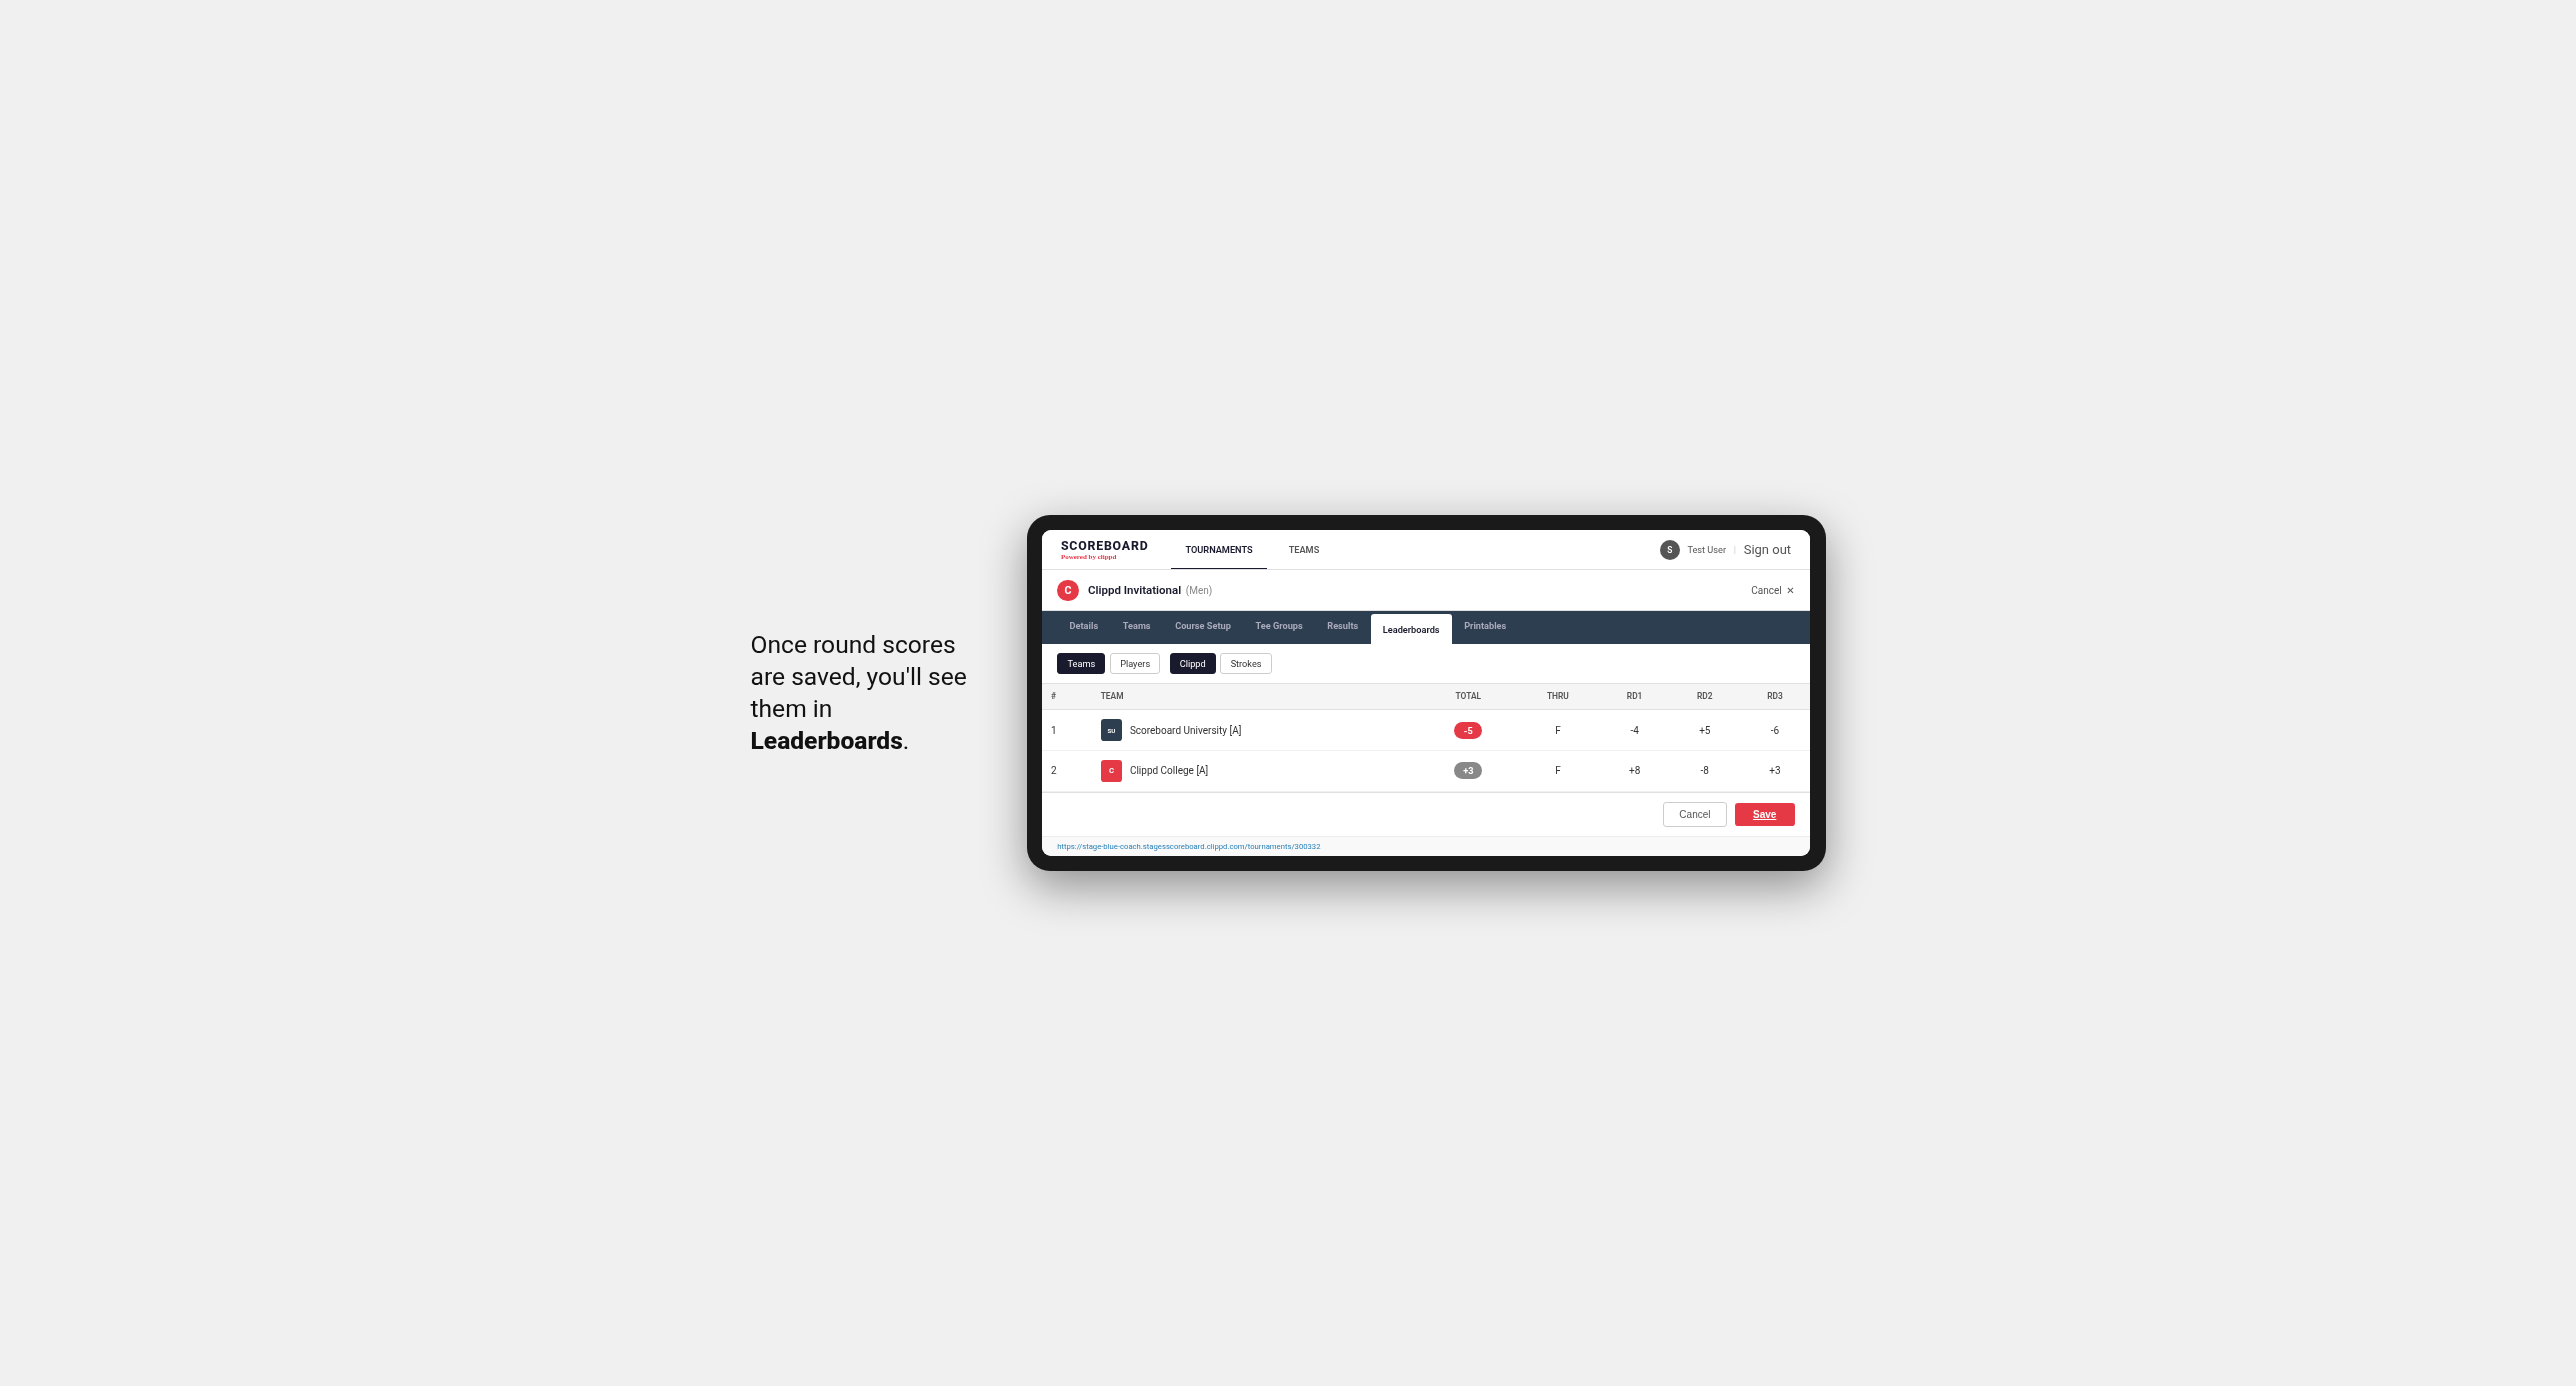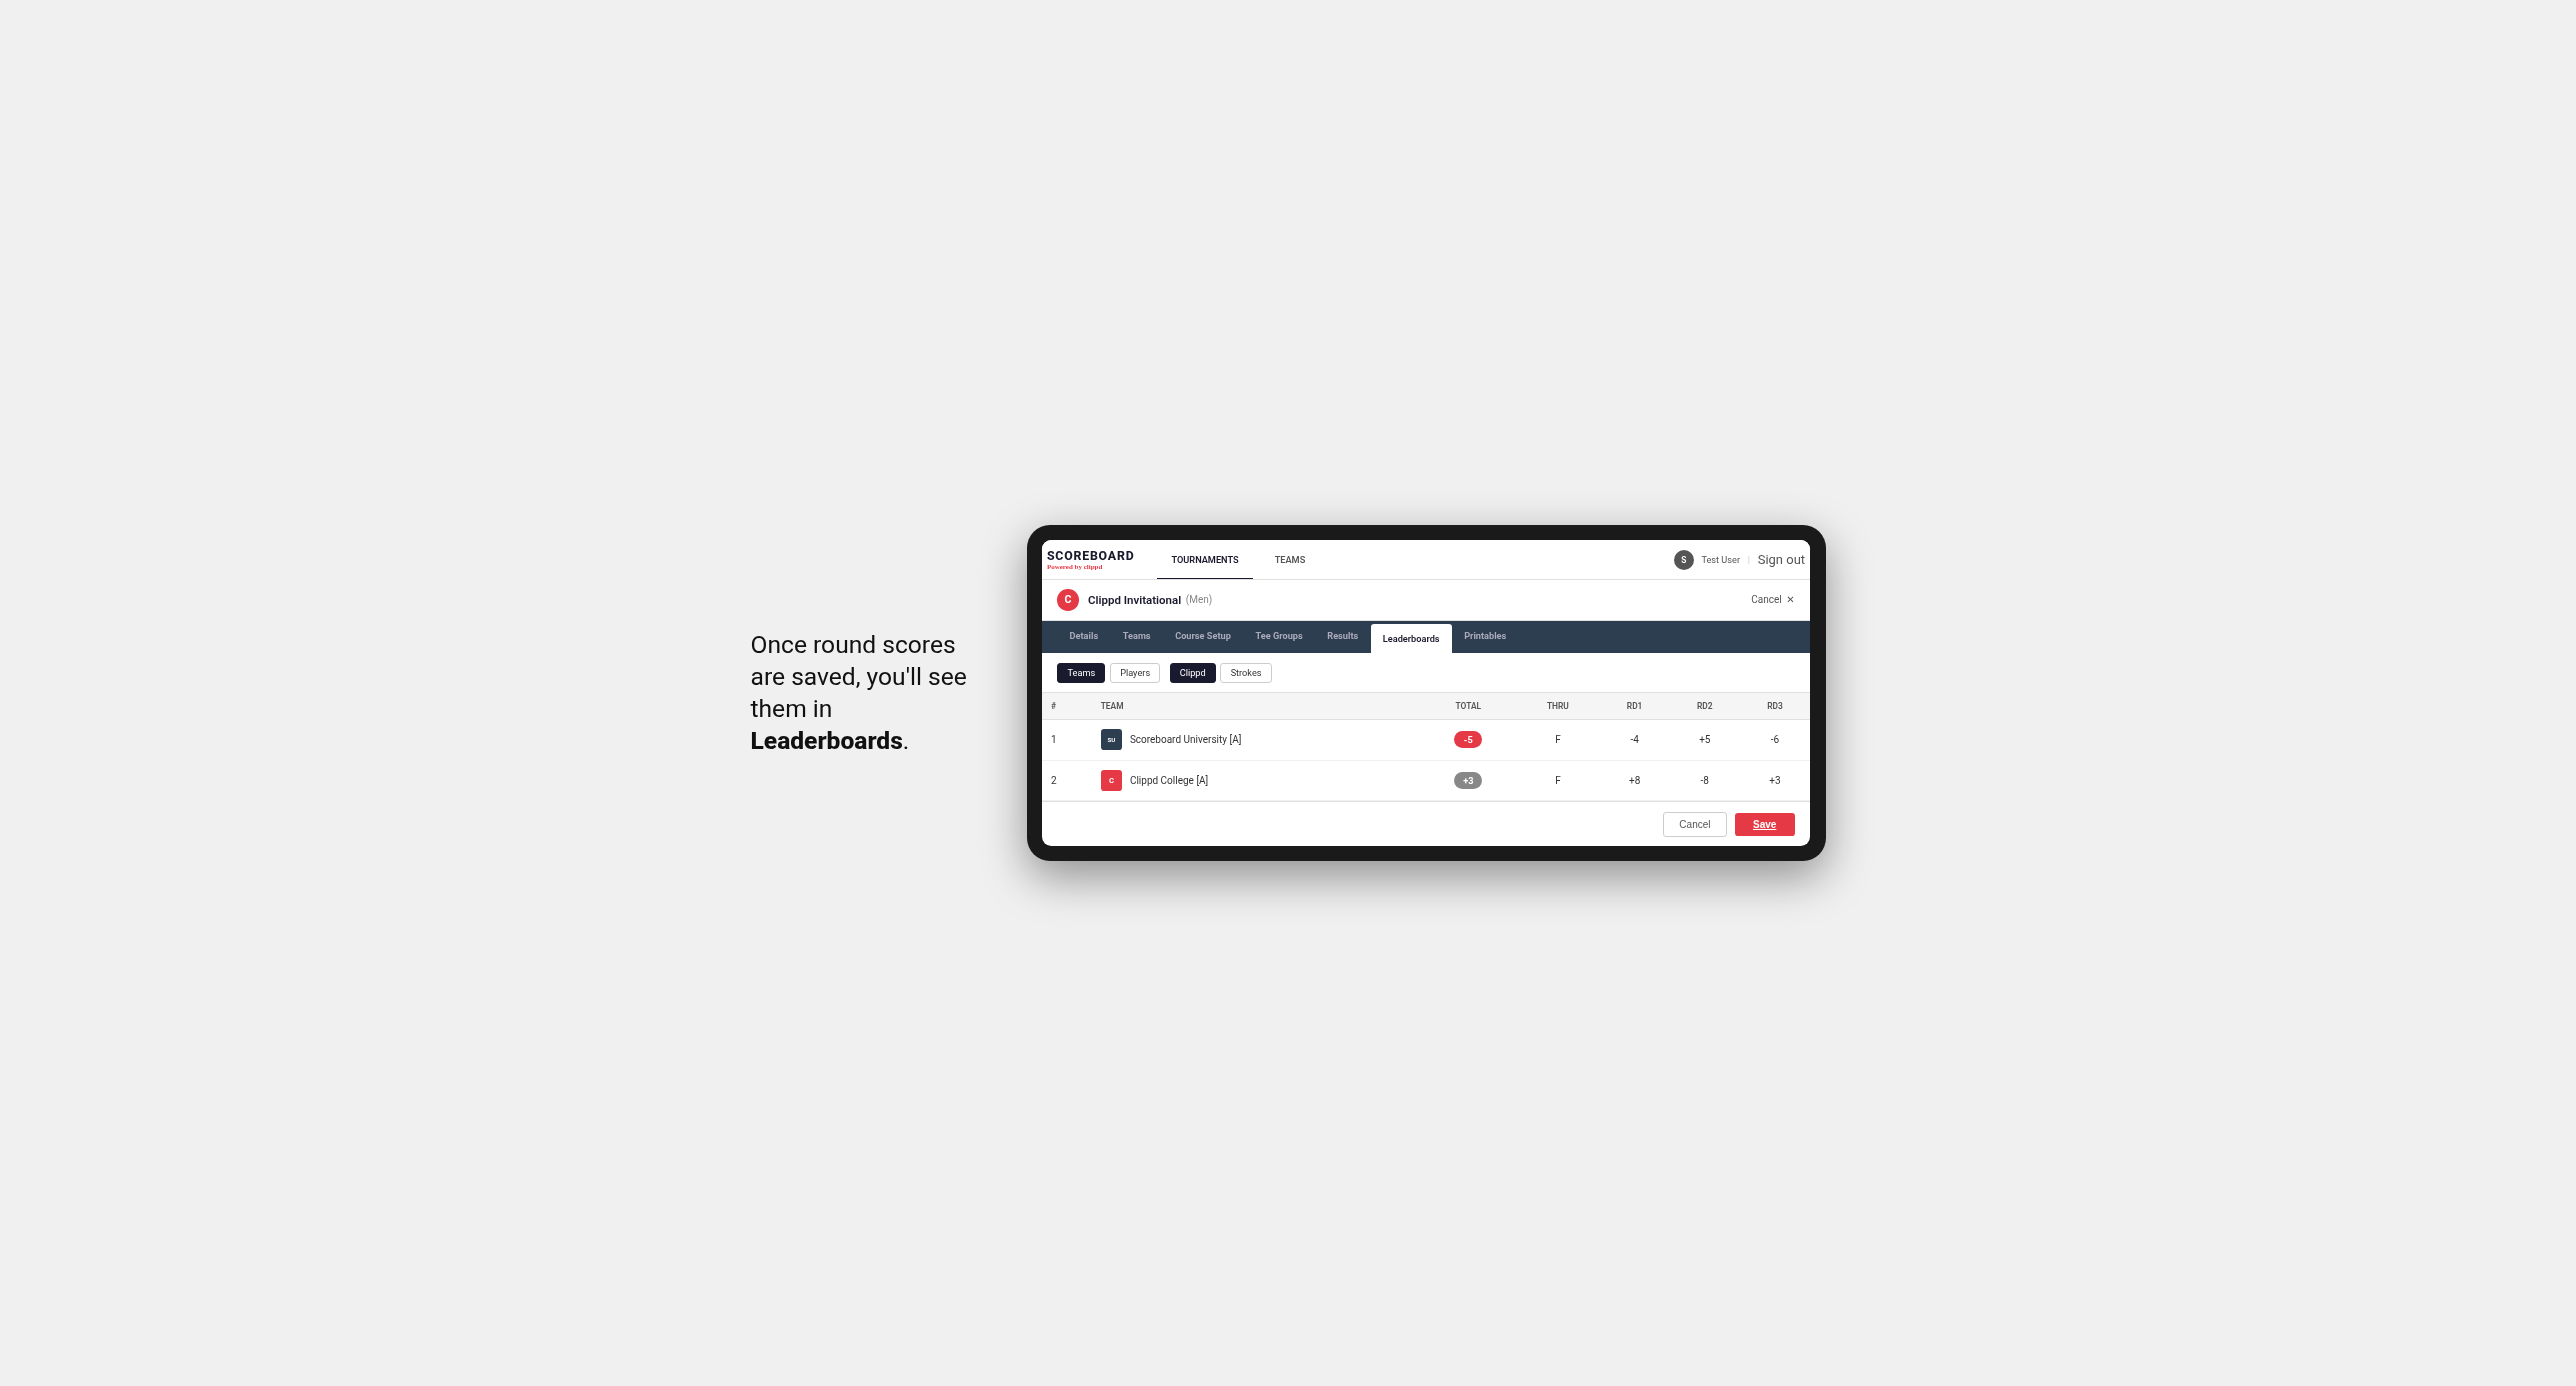--- a/index.html
+++ b/index.html
@@ -47,21 +47,21 @@
       display: flex;
       flex-direction: column;
     }
 
     
     .top-nav {
       background: #fff;
       border-bottom: 0.8px solid #e0e0e0;
       display: flex;
       align-items: center;
-      padding: 0 5px;
+      padding: 0 19px;
       height: 40px;
     }
 
     .logo-area {
       display: flex;
       flex-direction: column;
       margin-right: 23px;
     }
 
     .logo-scoreboard {
@@ -498,17 +498,18 @@
             </tbody>
           </table>
         </div>
       </div>
 
       <div class="footer">
         <button class="btn-cancel">Cancel</button>
         <button class="btn-save">Save</button>
       </div>
 
+      <div class="url-bar">https://stage-blue-coach.stagesscoreboard.clippd.com/tournaments/300332</div>
 
     </div>
   </div>
 </div>
 
 
 </body></html>

